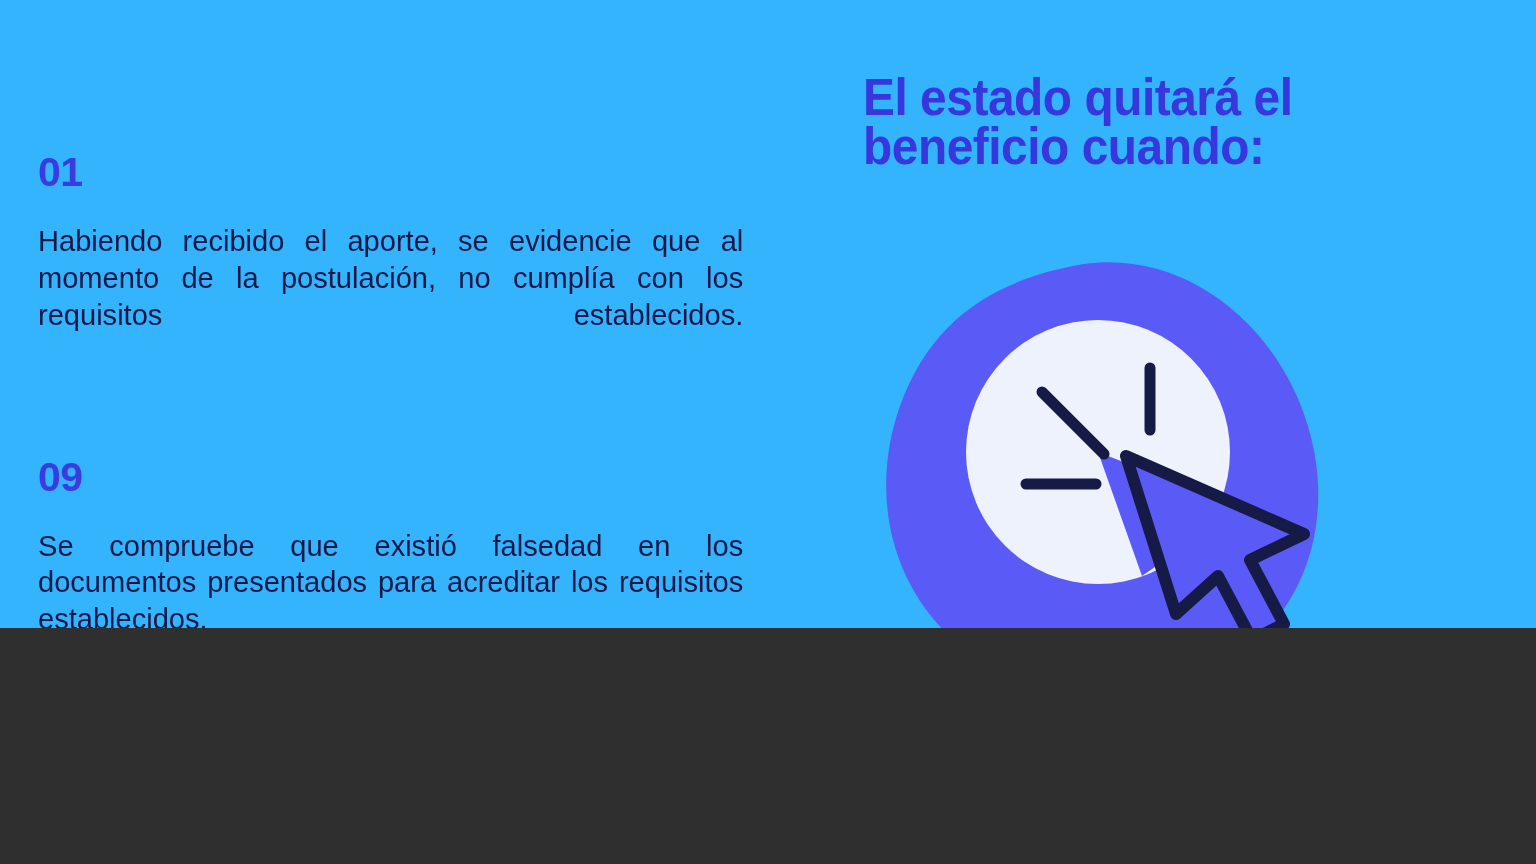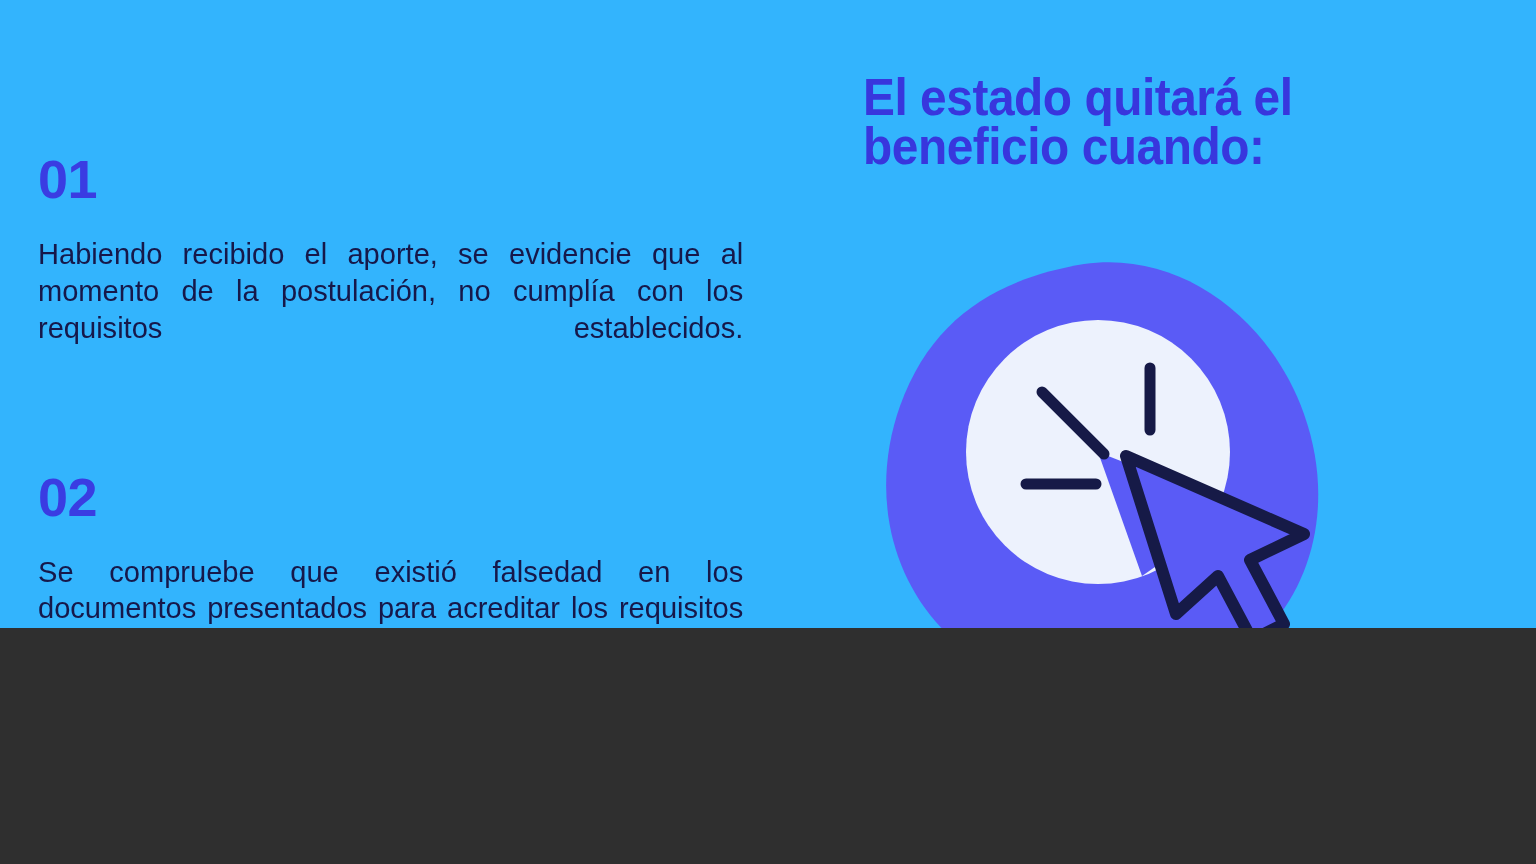--- a/index.html
+++ b/index.html
@@ -40,21 +40,21 @@
     top: 152px;
     width: 716px;
   }
   .item { margin: 0 0 86px 0; }
   .item:last-child { margin-bottom: 0; }
 
   .item-number {
     color: #3a3ce2;
     font-family: "Liberation Sans", sans-serif;
     font-weight: bold;
-    font-size: 54px;
+    font-size: 41px;
     line-height: 1;
     letter-spacing: -0.5px;
     margin-bottom: 30px;
   }
   .item-text {
     color: #16184a;
     font-family: "Liberation Sans", sans-serif;
     font-weight: normal;
     font-size: 29.5px;
     line-height: 1.25;
@@ -166,21 +166,21 @@
 beneficio cuando:</h1>
 
   <div id="left-col">
 
     <div class="item">
       <div class="item-number">01</div>
       <div class="item-text">Habiendo recibido el aporte, se evidencie que al momento de la postulación, no cumplía con los requisitos establecidos.</div>
     </div>
 
     <div class="item">
-      <div class="item-number">02</div>
+      <div class="item-number">09</div>
       <div class="item-text">Se compruebe que existió falsedad en los documentos presentados para acreditar los requisitos establecidos.</div>
     </div>
 
   </div>
 
   <div id="illustration">
     <svg viewBox="0 0 460 470" xmlns="http://www.w3.org/2000/svg">
 
       <path d="M 204 24
                C 300 10, 390 78, 424 174

